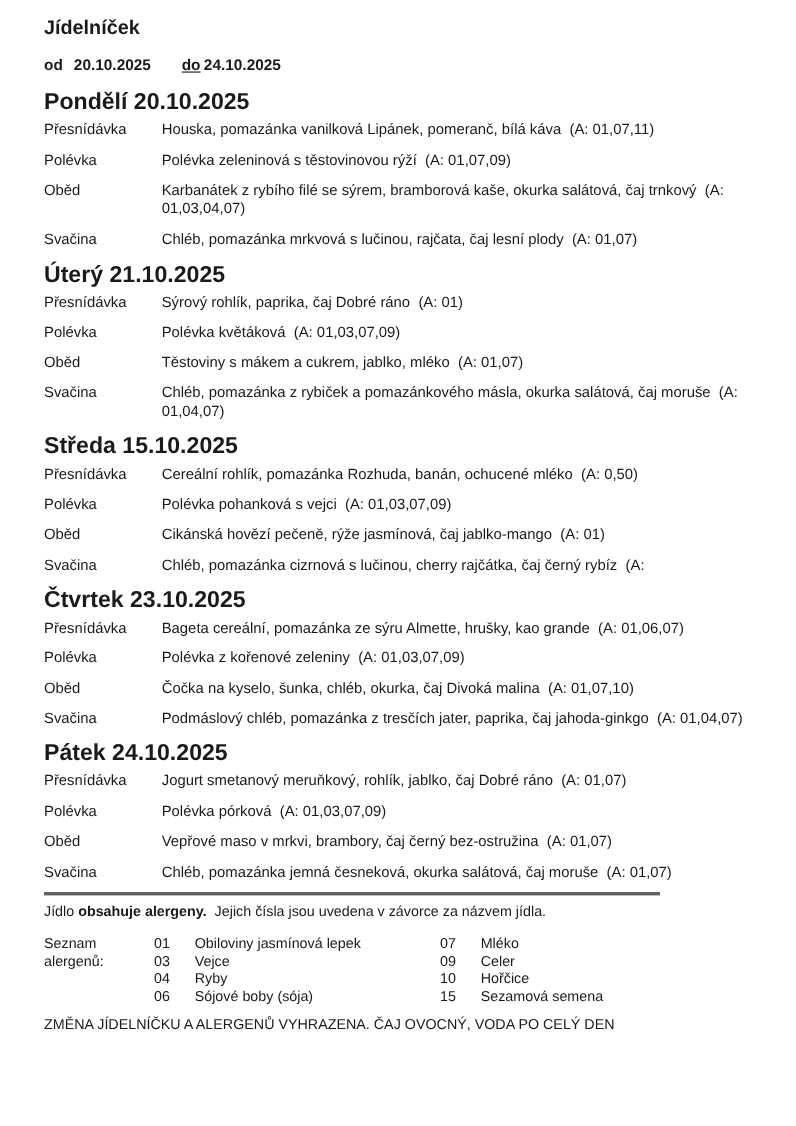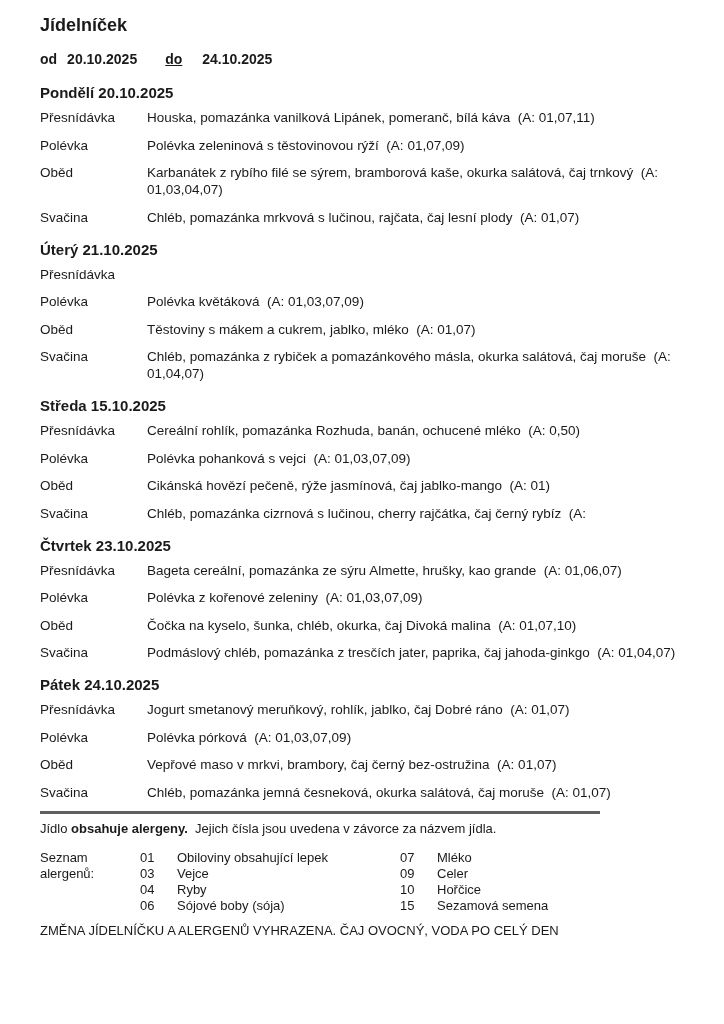--- a/index.html
+++ b/index.html
@@ -20,24 +20,24 @@
     line-height: 22px;
     margin-bottom: 15px;
   }
   .date-line {
     font-size: 14px;
     font-weight: bold;
     margin-bottom: 16px;
   }
   .date-line .od { margin-right: 10px; }
   .date-line .from { margin-right: 28px; }
-  .date-line .do { margin-right: 20px; text-decoration: underline; }
+  .date-line .do { margin-right: 3px; text-decoration: underline; }
   .day { margin-top: 14px; }
   .day-heading {
-    font-size: 15px;
+    font-size: 21px;
     font-weight: bold;
     line-height: 19px;
     margin-bottom: 7px;
   }
   .meal-row {
     display: flex;
     align-items: flex-start;
     margin-bottom: 10.5px;
   }
   .meal-label {
@@ -117,20 +117,21 @@
     <div class="meal-row">
       <div class="meal-label">Svačina</div>
       <div class="meal-text">Chléb, pomazánka mrkvová s lučinou, rajčata, čaj lesní plody  (A: 01,07)</div>
     </div>
   </section>
 
   <section class="day">
     <div class="day-heading">Úterý 21.10.2025</div>
     <div class="meal-row">
       <div class="meal-label">Přesnídávka</div>
+      <div class="meal-text">Sýrový rohlík, paprika, čaj Dobré ráno  (A: 01)</div>
     </div>
     <div class="meal-row">
       <div class="meal-label">Polévka</div>
       <div class="meal-text">Polévka květáková  (A: 01,03,07,09)</div>
     </div>
     <div class="meal-row">
       <div class="meal-label">Oběd</div>
       <div class="meal-text">Těstoviny s mákem a cukrem, jablko, mléko  (A: 01,07)</div>
     </div>
     <div class="meal-row">
@@ -200,21 +201,21 @@
   </section>
 
   <div class="divider"></div>
 
   <div class="allergen-note"><span>Jídlo </span><b>obsahuje alergeny.</b><span>  Jejich čísla jsou uvedena v závorce za názvem jídla.</span></div>
 
   <div class="allergen-block">
     <div class="allergen-list-label">Seznam alergenů:</div>
     <div class="allergen-table">
       <div class="allergen-code">01</div>
-      <div class="allergen-name">Obiloviny obsahující lepek</div>
+      <div class="allergen-name">Obiloviny jasmínová lepek</div>
       <div class="allergen-code">07</div>
       <div class="allergen-name">Mléko</div>
 
       <div class="allergen-code">03</div>
       <div class="allergen-name">Vejce</div>
       <div class="allergen-code">09</div>
       <div class="allergen-name">Celer</div>
 
       <div class="allergen-code">04</div>
       <div class="allergen-name">Ryby</div>

